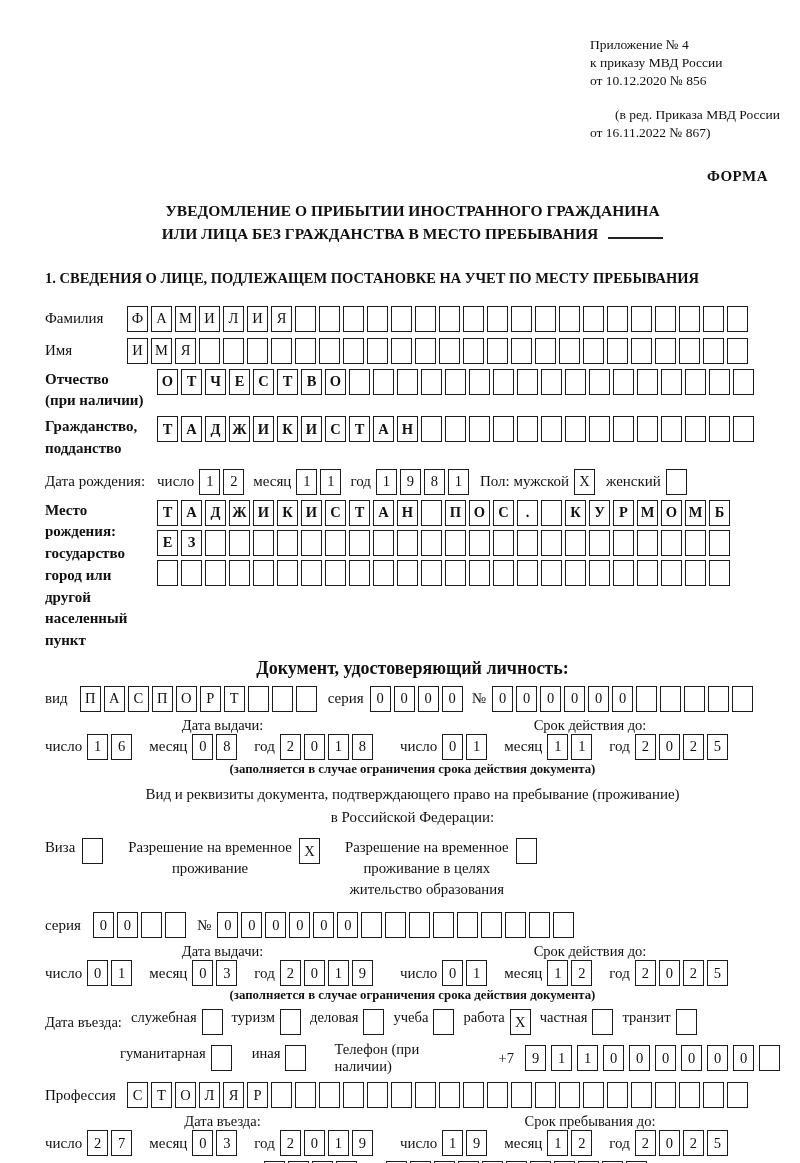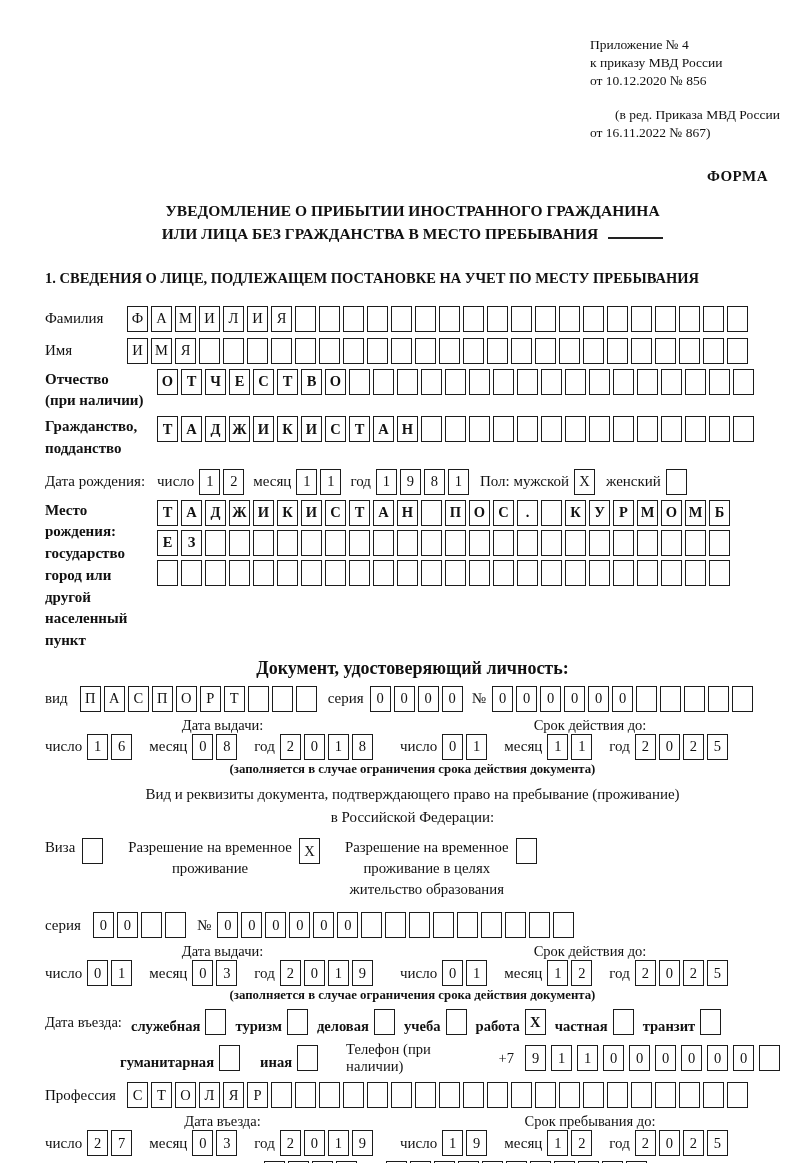--- a/index.html
+++ b/index.html
@@ -33,21 +33,21 @@
   .visa-row{display:flex;align-items:flex-start;margin:8px 0 12px 0;font-size:14.8px;}
   .visa-item{display:flex;align-items:flex-start;margin-right:22px;}
   .visa-text{text-align:center;line-height:1.4;}
   .visa-item .cbox{margin-left:7px;margin-top:1px;}
   .gap8{width:8px;}
   .gap6{width:6px;}
   .gap12{width:12px;}
   .gap40{width:40px;}
   .purpose-row{display:flex;align-items:center;flex-wrap:nowrap;font-size:14.6px;margin-bottom:6px;}
   .purpose-row .cbox{margin-left:5px;margin-right:0;}
-  .p-opt{display:flex;align-items:flex-end;margin-left:9px;font-weight:bold;}
+  .p-opt{display:flex;align-items:flex-start;margin-left:9px;}
   .legal-wrap{display:flex;align-items:flex-start;margin-top:8px;}
   .legal-lbl{width:98px;font-size:15px;line-height:1.5;flex:0 0 auto;}
 </style>
 </head>
 <body>
 
 <div class="page">
 
   <div class="hdr-block">
     <div>Приложение № 4</div>

